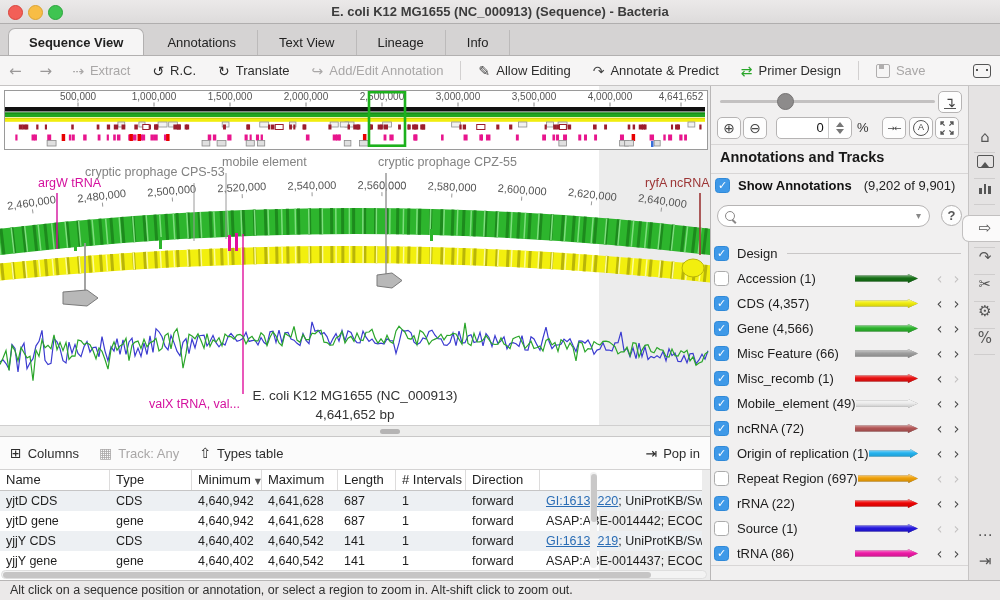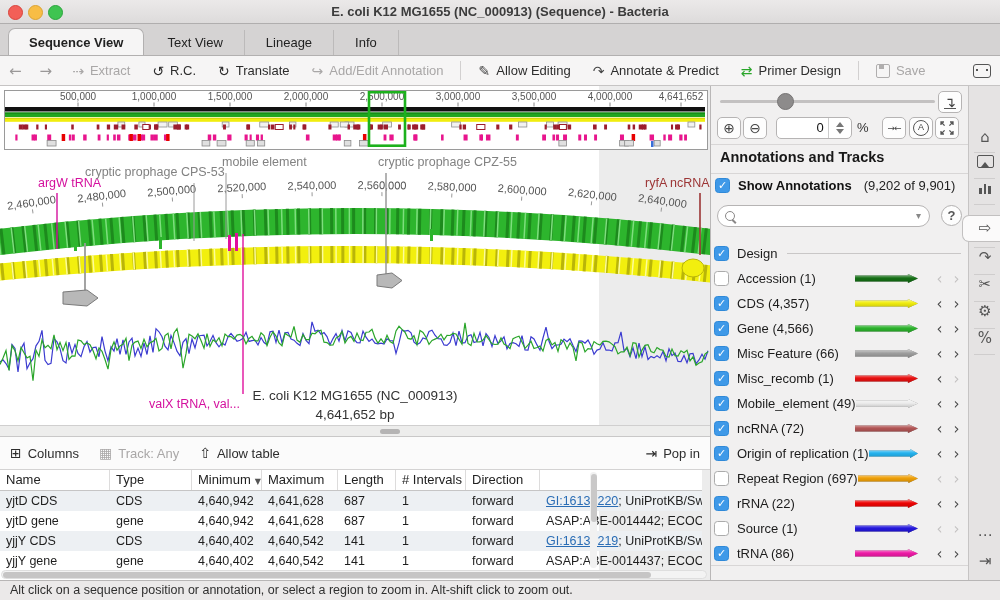--- a/index.html
+++ b/index.html
@@ -140,20 +140,21 @@
 <div class="titlebar">
   <span class="light r"></span>
   <span class="light y"></span>
   <span class="light g"></span>
   <div class="wtitle">E. coli K12 MG1655 (NC_000913) (Sequence) - Bacteria</div>
 </div>
 
 <div class="tabbar">
   <div class="tabs" id="tabs">
       <div class="tab active">Sequence View</div>
+      <div class="tab">Annotations</div>
       <div class="tab">Text View</div>
       <div class="tab">Lineage</div>
       <div class="tab">Info</div>
     </div>
 </div>
 
 <div class="toolbar" id="toolbar">
   <span class="navarr ico">←</span>
   <span class="navarr ico">→</span>
   <span id="tb-g1"><span class="titem disabled">
@@ -438,21 +439,21 @@
     <span class="titem dark">
       <span class="ig ico">⊞</span>
       <span>Columns</span>
     </span>
     <span class="titem disabled">
       <span class="ig ico">▦</span>
       <span>Track: Any</span>
     </span>
     <span class="titem dark">
       <span class="ig ico">⇧</span>
-      <span>Allow table</span>
+      <span>Types table</span>
     </span>
     <span class="spacer"></span>
     <span class="titem dark">
       <span class="ig ico">⇥</span>
       <span>Pop in</span>
     </span>
   </div>
 
   <div class="thead" id="thead">
       <div class="hc">Name</div>

